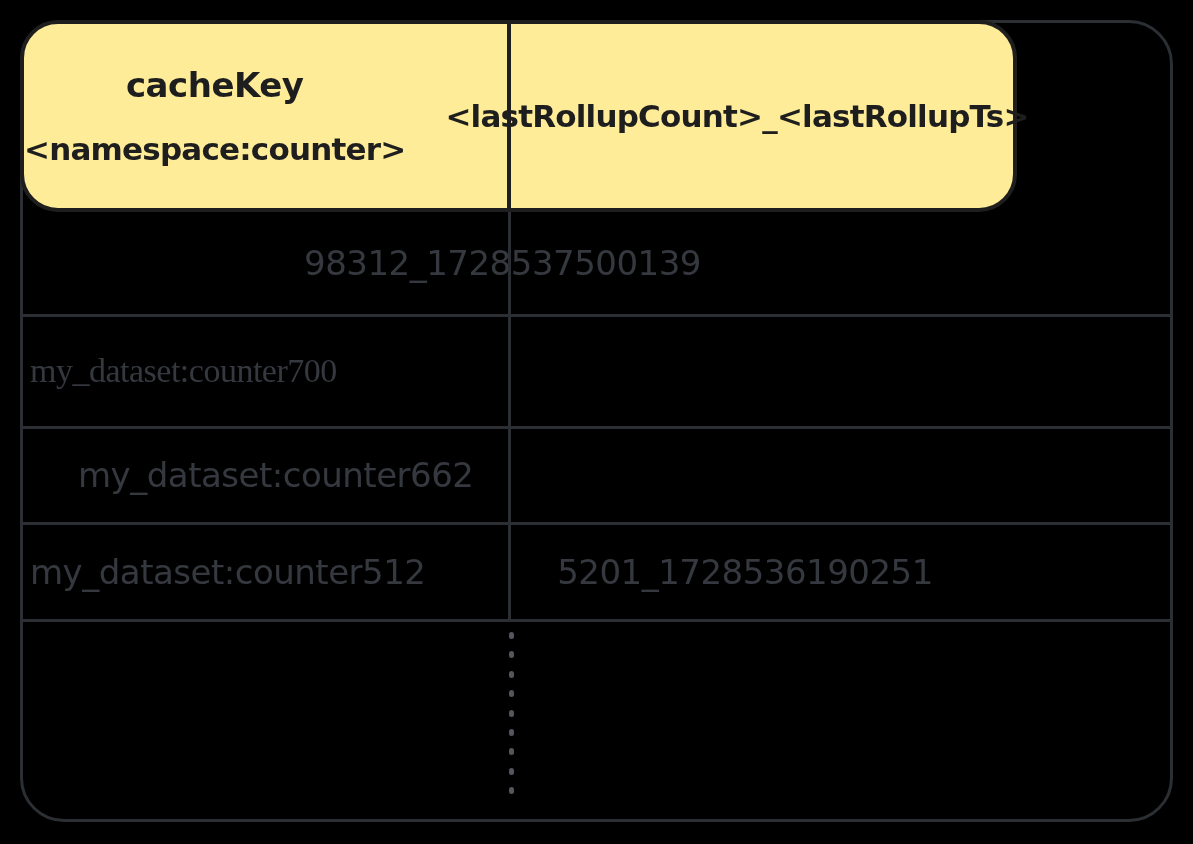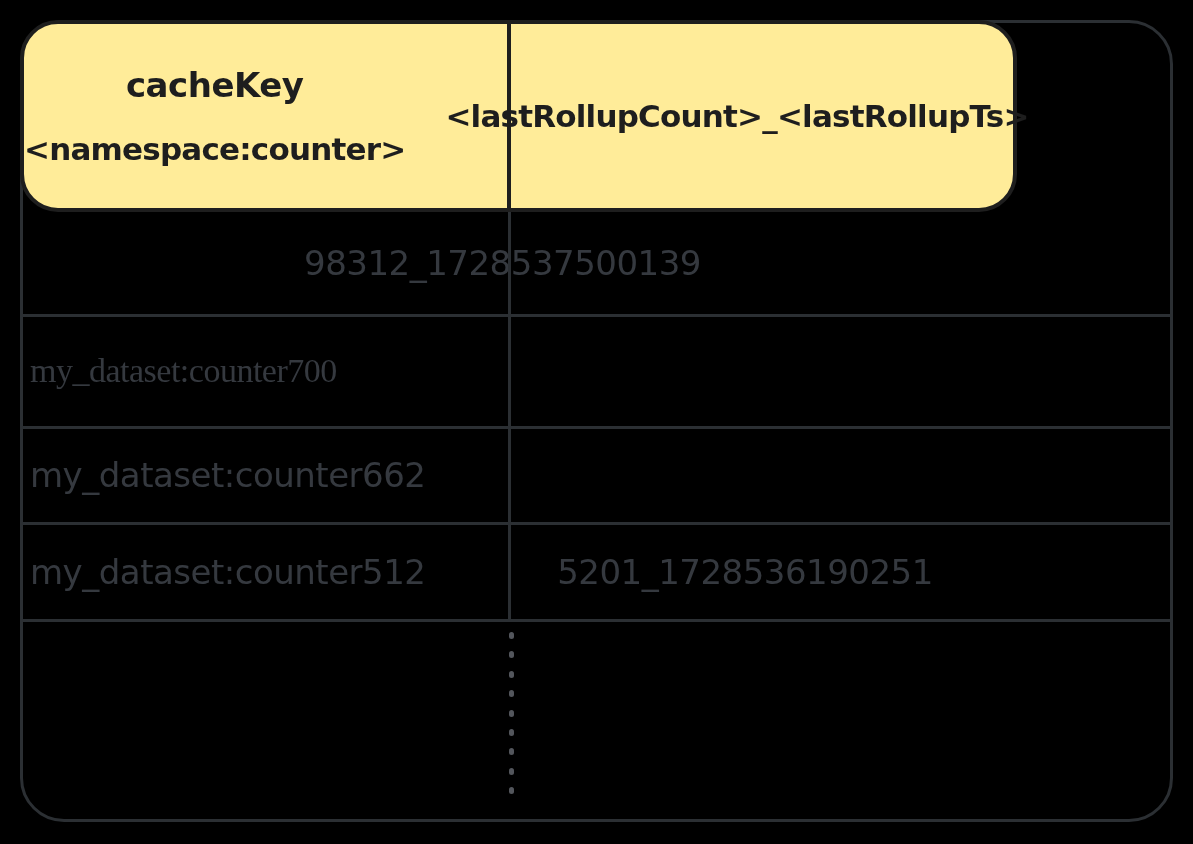--- a/index.html
+++ b/index.html
@@ -91,21 +91,21 @@
     display: flex;
     flex-direction: column;
   }
   .table-row {
     display: flex;
     border-bottom: 3px solid #2b2f33;
     box-sizing: border-box;
   }
   .table-row.r0 { flex: 105 0 0; }
   .table-row.r1 { flex: 112 0 0; font-family: Liberation Serif, serif; }
-  .table-row.r2 { flex: 96 0 0; }
+  .table-row.r2 { flex: 96 0 0; padding-left: 48px; }
   .table-row.r3 { flex: 97 0 0; }
   .cell {
     display: flex;
     align-items: center;
     color: #35393f;
     font-size: 34px;
     letter-spacing: -0.5px;
     white-space: nowrap;
     box-sizing: border-box;
   }

